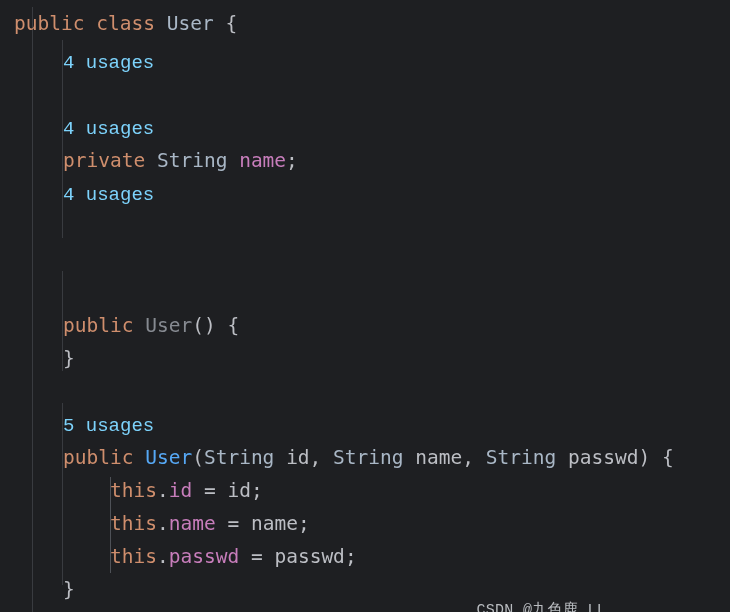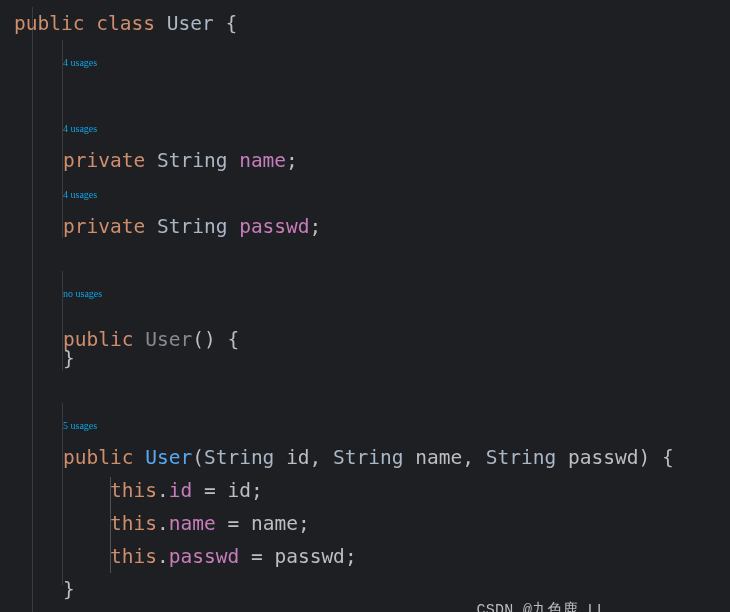--- a/index.html
+++ b/index.html
@@ -51,23 +51,23 @@
     font-size: 19.5px;
     letter-spacing: 0px;
   }
 
   .hint {
     position: absolute;
     left: 0;
     height: 26px;
     line-height: 26px;
     white-space: pre;
-    font-family: Liberation Serif, serif;
-    font-size: 10px;
-    color: #0ea5e9;
+    font-family: Liberation Mono, monospace;
+    font-size: 19px;
+    color: #7dd3fc;
   }
 
   
   .kw      { color: #cf8e6d; }           
   .type    { color: #a9b7c6; }           
   .cls     { color: #a9b7c6; }           
   .cls-dim { color: #868a91; }           
   .ctor    { color: #56a8f5; }           
   .field   { color: #c77dbb; }           
   .plain   { color: #bcbec4; }           
@@ -114,25 +114,23 @@
 
     <div class="hint" style="left:63px; top:43px;">4 usages</div>
 
 
     <div class="hint" style="left:63px; top:109px;">4 usages</div>
 
     <div class="line" style="left:63px; top:137px;text-align:right;"><span class="kw">private</span><span class="plain"> </span><span class="type">String</span><span class="plain"> </span><span class="field">name</span><span class="plain">;</span></div>
 
     <div class="hint" style="left:63px; top:175px;">4 usages</div>
 
-    <div class="line" style="left:63px; top:203px;"><span class="kw">private</span><span class="plain"> </span><span class="type">String</span><span class="plain"> </span><span class="field">passwd</span><span class="plain">;</span></div>
 
-    <div class="hint" style="left:63px; top:274px;">no usages</div>
 
-    <div class="line" style="left:63px; top:316px;"><span class="kw">public</span><span class="plain"> </span><span class="cls-dim">User</span><span class="plain">()</span><span class="plain"> </span><span class="br2">{</span></div>
+    <div class="line" style="left:63px; top:302px;"><span class="kw">public</span><span class="plain"> </span><span class="cls-dim">User</span><span class="plain">()</span><span class="plain"> </span><span class="br2">{</span></div>
 
     <div class="line" style="left:63px; top:335px;"><span class="br2">}</span></div>
 
     <div class="hint" style="left:63px; top:406px;">5 usages</div>
 
     <div class="line" style="left:63px; top:434px;"><span class="kw">public</span><span class="plain"> </span><span class="ctor">User</span><span class="plain">(</span><span class="type">String</span><span class="plain"> </span><span class="plain">id</span><span class="plain">,</span><span class="plain"> </span><span class="type">String</span><span class="plain"> </span><span class="plain">name</span><span class="plain">,</span><span class="plain"> </span><span class="type">String</span><span class="plain"> </span><span class="plain">passwd</span><span class="plain">)</span><span class="plain"> </span><span class="br2">{</span></div>
 
     <div class="line" style="left:110px; top:467px;"><span class="kw">this</span><span class="plain">.</span><span class="field">id</span><span class="plain"> </span><span class="plain">=</span><span class="plain"> </span><span class="plain">id</span><span class="plain">;</span></div>
 
     <div class="line" style="left:110px; top:500px;"><span class="kw">this</span><span class="plain">.</span><span class="field">name</span><span class="plain"> </span><span class="plain">=</span><span class="plain"> </span><span class="plain">name</span><span class="plain">;</span></div>

